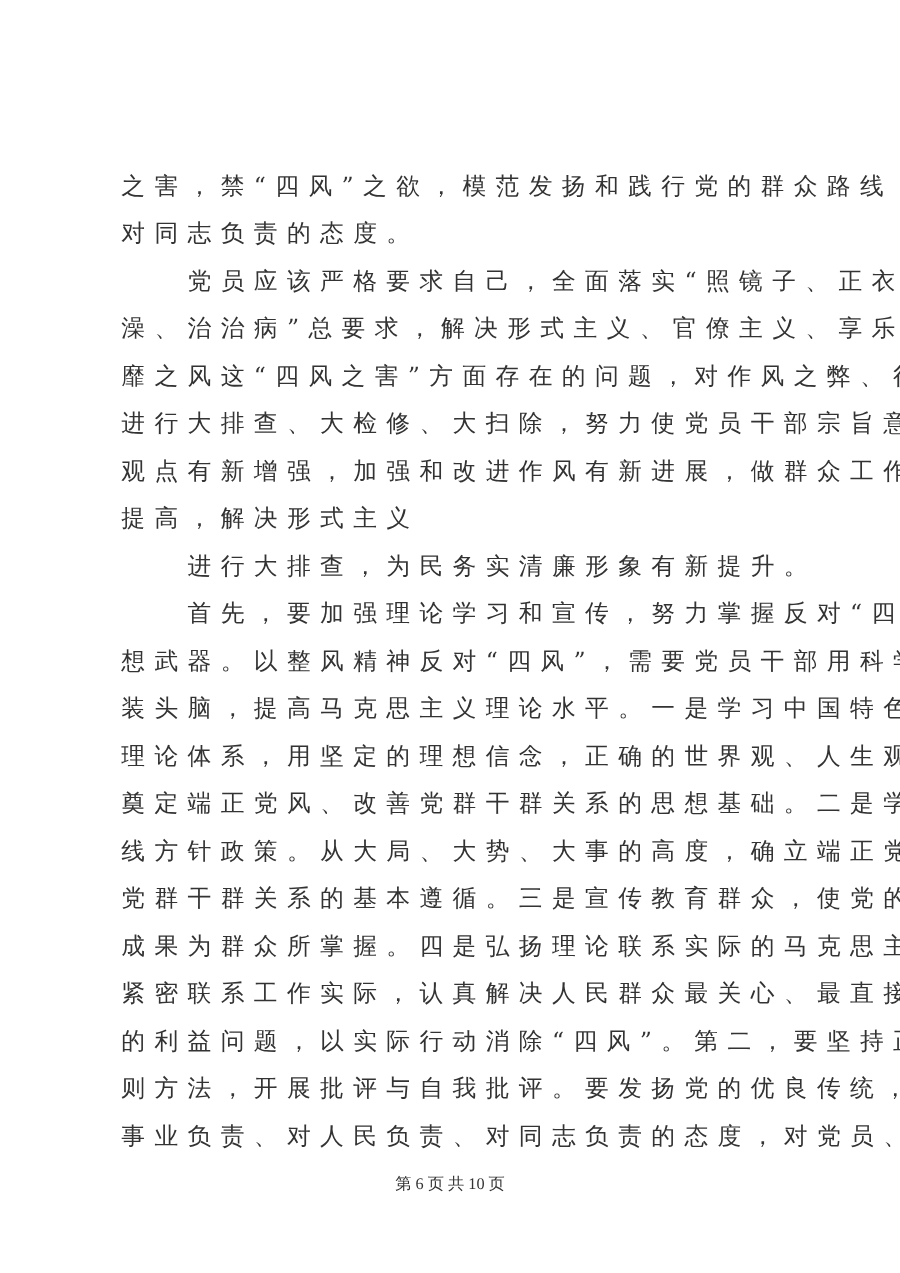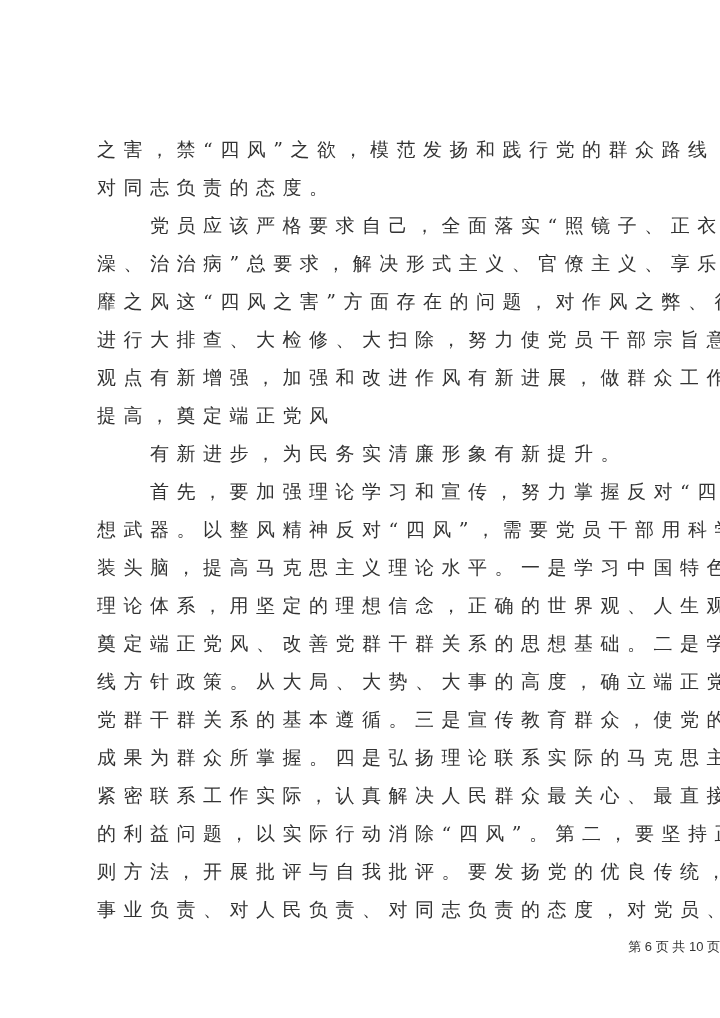--- a/index.html
+++ b/index.html
@@ -11,39 +11,39 @@
     position: absolute; left: 97px; top: 130px; width: 540px;
     font-family: "DejaVu Serif", "Liberation Serif", serif;
     font-size: 19px; color: #333333;
   }
   .line {
     height: 38px; line-height: 38px; white-space: nowrap;
     letter-spacing: 7.5px;
   }
   .line.indent { padding-left: 53px; }
   .footer {
-    position: absolute; left: 0; width: 720px; top: 938px; text-align: right;
-    font-family: Liberation Sans, sans-serif;
+    position: absolute; left: 0; width: 720px; top: 938px; text-align: center;
+    font-family: Liberation Serif, serif;
     font-size: 13px; color: #333333;
   }
 </style>
 </head>
 <body>
 
 <div class="page">
   <div class="body-text">
     <div class="line">之害，禁“四风”之欲，模范发扬和践行党的群众路线，作为民</div>
     <div class="line">对同志负责的态度。</div>
     <div class="line indent">党员应该严格要求自己，全面落实“照镜子、正衣冠、洗洗</div>
     <div class="line">澡、治治病”总要求，解决形式主义、官僚主义、享乐主义和奢</div>
     <div class="line">靡之风这“四风之害”方面存在的问题，对作风之弊、行为之垢</div>
     <div class="line">进行大排查、大检修、大扫除，努力使党员干部宗旨意识和群众</div>
     <div class="line">观点有新增强，加强和改进作风有新进展，做群众工作能力有新</div>
-    <div class="line">提高，奠定端正党风</div>
-    <div class="line indent">有新进步，为民务实清廉形象有新提升。</div>
+    <div class="line">提高，解决形式主义</div>
+    <div class="line indent">进行大排查，为民务实清廉形象有新提升。</div>
     <div class="line indent">首先，要加强理论学习和宣传，努力掌握反对“四风”的思</div>
     <div class="line">想武器。以整风精神反对“四风”，需要党员干部用科学理论武</div>
     <div class="line">装头脑，提高马克思主义理论水平。一是学习中国特色社会主义</div>
     <div class="line">理论体系，用坚定的理想信念，正确的世界观、人生观、价值观，</div>
     <div class="line">奠定端正党风、改善党群干群关系的思想基础。二是学习党的路</div>
     <div class="line">线方针政策。从大局、大势、大事的高度，确立端正党风、改善</div>
     <div class="line">党群干群关系的基本遵循。三是宣传教育群众，使党的最新理论</div>
     <div class="line">成果为群众所掌握。四是弘扬理论联系实际的马克思主义学风，</div>
     <div class="line">紧密联系工作实际，认真解决人民群众最关心、最直接、最现实</div>
     <div class="line">的利益问题，以实际行动消除“四风”。第二，要坚持正确的原</div>

